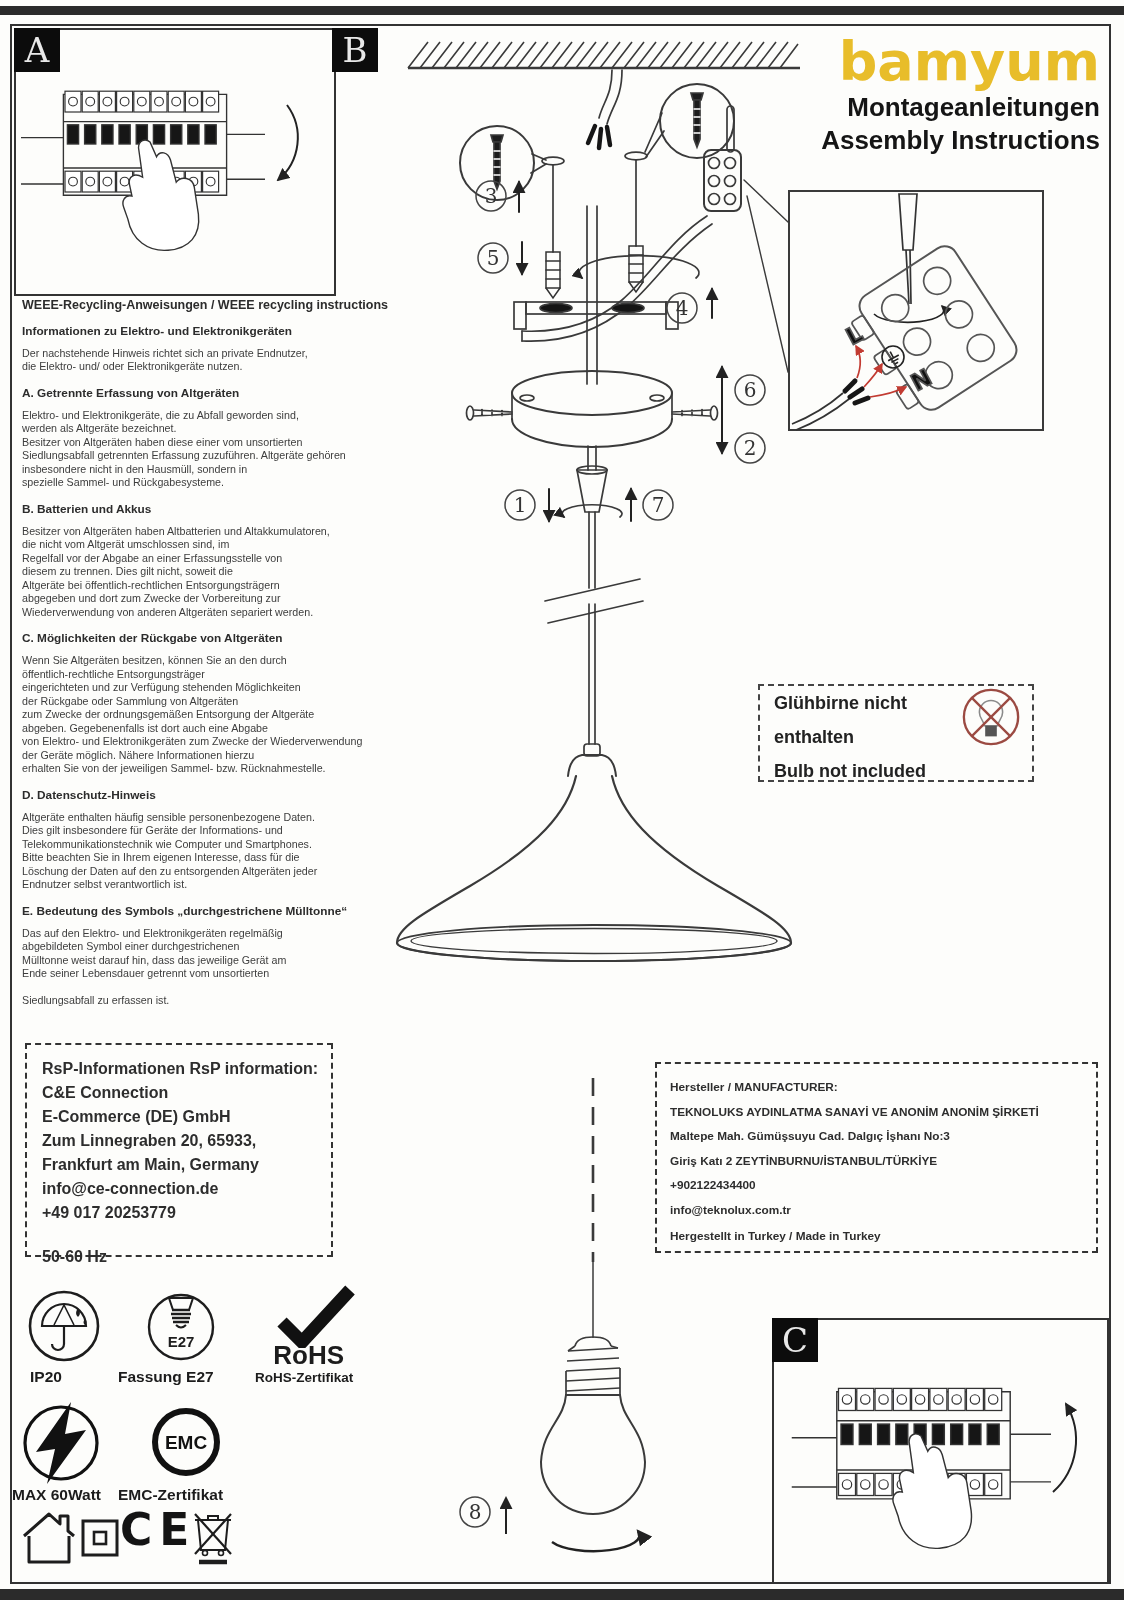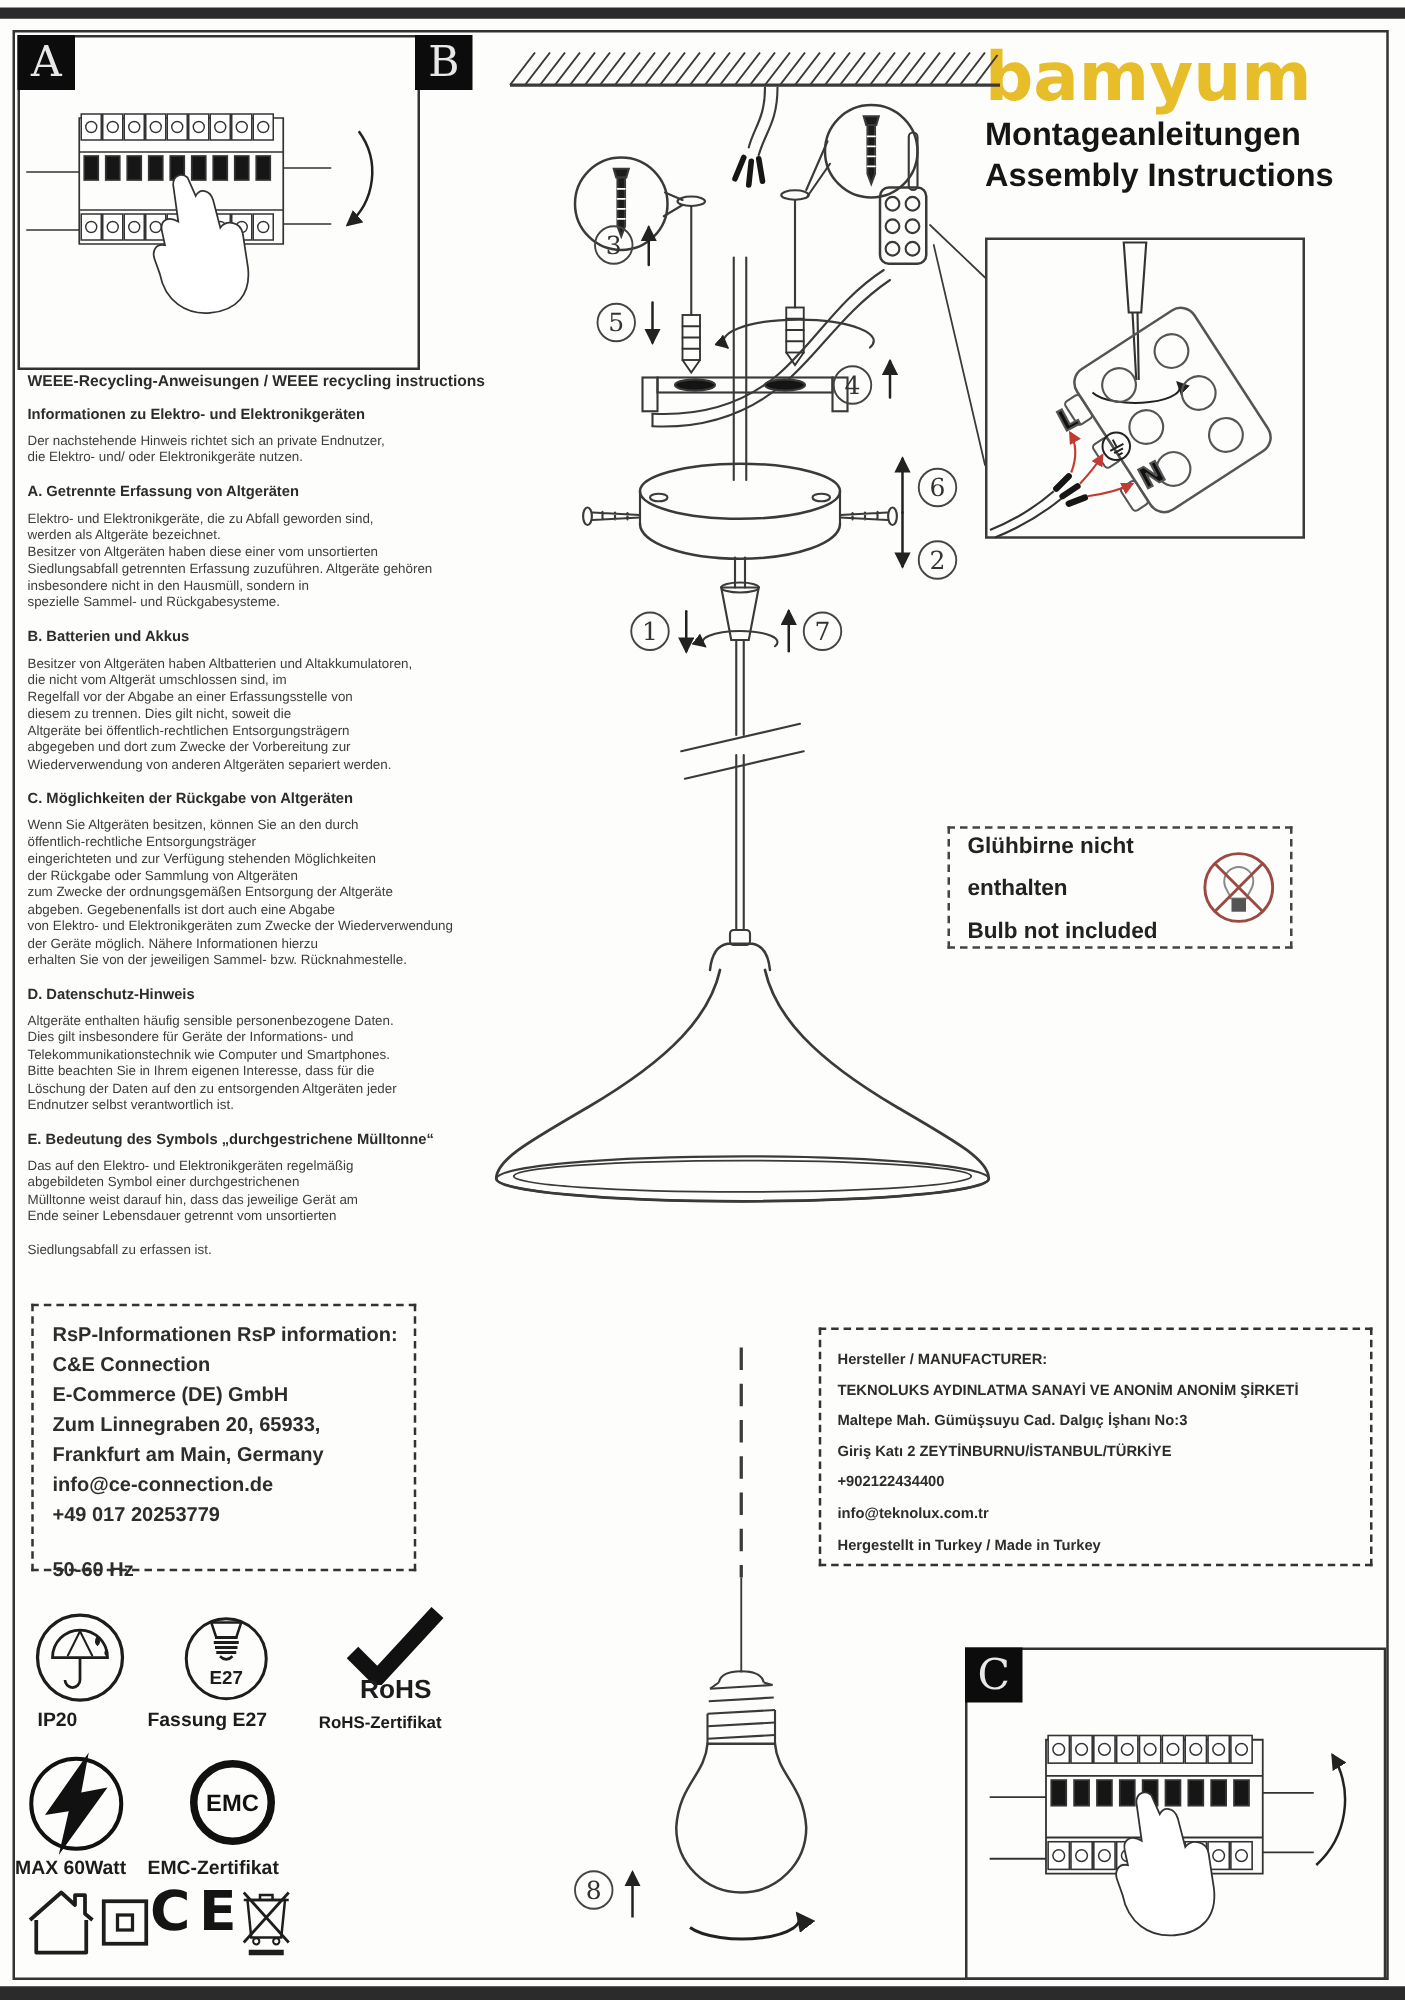--- a/index.html
+++ b/index.html
@@ -9,45 +9,45 @@
   .topbar{left:0;top:6px;width:1124px;height:9px;background:#2b2b2b}
   .bottombar{left:0;top:1589px;width:1124px;height:11px;background:#2b2b2b}
   .sheet{left:10px;top:24px;width:1097px;height:1556px;border:2.5px solid #333;background:transparent}
   .box-a{left:14px;top:28px;width:318px;height:264px;border:2px solid #333}
   .box-c{left:772px;top:1318px;width:333px;height:262px;border:2px solid #333}
   .corner-label{width:46px;height:44px;background:#0c0c0c;color:#e8e8e8;
     font-family:"DejaVu Serif",serif;font-size:34px;display:flex;align-items:center;justify-content:center}
   .label-a{left:-2px;top:-2px;position:absolute}
   .label-b{left:332px;top:28px}
   .label-c{left:-2px;top:-2px;position:absolute}
-  .brand{left:788px;top:34px;width:312px;text-align:left}
+  .brand{left:788px;top:34px;width:312px;text-align:right}
   .brand .logo{font-family:"DejaVu Sans",sans-serif;font-weight:800;font-size:54px;line-height:1.05;
     color:#e8bd2a;letter-spacing:0px}
   .brand .sub{font-size:26px;font-weight:700;color:#151515;line-height:1.3}
   .weee{left:22px;top:298px;width:424px}
   .weee .w-title{font-size:12.5px;font-weight:700;margin:0 0 12px 0;color:#2c2c2c}
   .weee h2{font-size:11.8px;font-weight:700;margin:12px 0 9px 0;color:#2c2c2c}
   .weee p{font-size:10.7px;line-height:1.26;margin:0;color:#3d3d3d;white-space:pre-line;font-weight:500}
   .wiring-box{left:788px;top:190px;width:252px;height:237px;border:2.5px solid #3a3a3a;background:#fdfdfb}
-  .bulb-note{left:758px;top:661px;width:276px;height:98px;border:2.5px dashed #444;
-    display:flex;align-items:center;padding:0 10px 0 14px;box-sizing:border-box}
+  .bulb-note{left:758px;top:684px;width:276px;height:98px;border:2.5px dashed #444;
+    display:flex;align-items:flex-start;padding:0 10px 0 14px;box-sizing:border-box}
   .bulb-note .lines{flex:1}
   .bulb-note .nl{font-size:18px;font-weight:600;color:#222;line-height:1.9}
   .rsp-box{left:25px;top:1043px;width:308px;height:214px;border:2.8px dashed #333;
     padding:12px 0 0 15px;box-sizing:border-box}
   .rsp-box .rl{font-size:16px;font-weight:700;color:#2d2d2d;line-height:24px}
   .rsp-box .hz{margin-top:20px}
   .mfr-box{left:655px;top:1062px;width:443px;height:191px;border:2.5px dashed #333;
     padding:11px 0 0 13px;box-sizing:border-box}
   .mfr-box .ml{font-size:11.8px;font-weight:700;color:#2d2d2d;line-height:24.5px}
   .mfr-box .made{margin-top:2px}
   .cert-label{font-size:15.5px;font-weight:700;color:#1c1c1c;}
   .ip20-lab{left:30px;top:1368px;width:70px}
   .e27-lab{left:118px;top:1368px;width:132px}
-  .rohs-word{left:288px;top:1340px;width:80px;font-size:21px;text-align:left}
+  .rohs-word{left:264px;top:1340px;width:80px;font-size:26px;text-align:right}
   .rohs-lab{left:255px;top:1370px;width:124px;font-size:13.5px}
   .watt-lab{left:12px;top:1486px;width:110px}
   .emc-lab{left:118px;top:1486px;width:134px}
   .model{left:240px;top:1412px;font-size:32px;font-weight:700;color:#0e0e0e;letter-spacing:0.5px}
   .ce-mark{left:120px;top:1504px;font-size:44px;font-weight:700;color:#141414;
     font-family:"DejaVu Sans",sans-serif;letter-spacing:7px}
   svg text.step{font-family:"DejaVu Serif",serif;font-size:20px;fill:#333;text-anchor:middle}
   svg text.wlab{font-family:"DejaVu Sans",sans-serif;font-size:23px;font-weight:700;fill:#111;text-anchor:middle}
   .art{left:0;top:0;pointer-events:none}
 </style>

